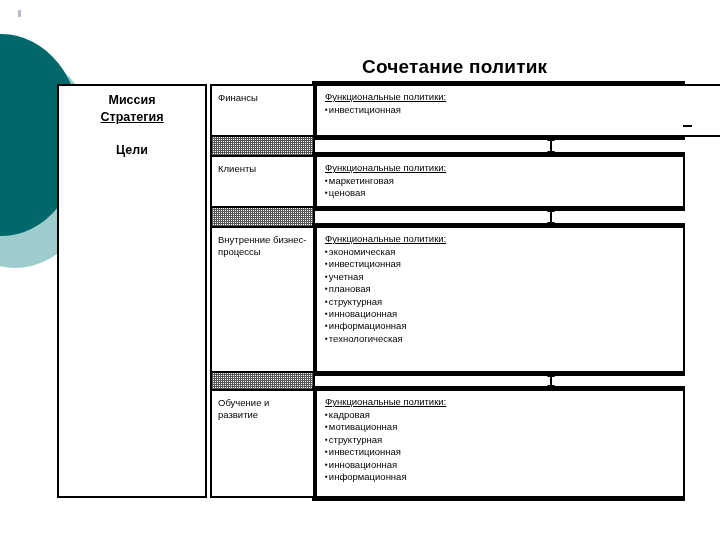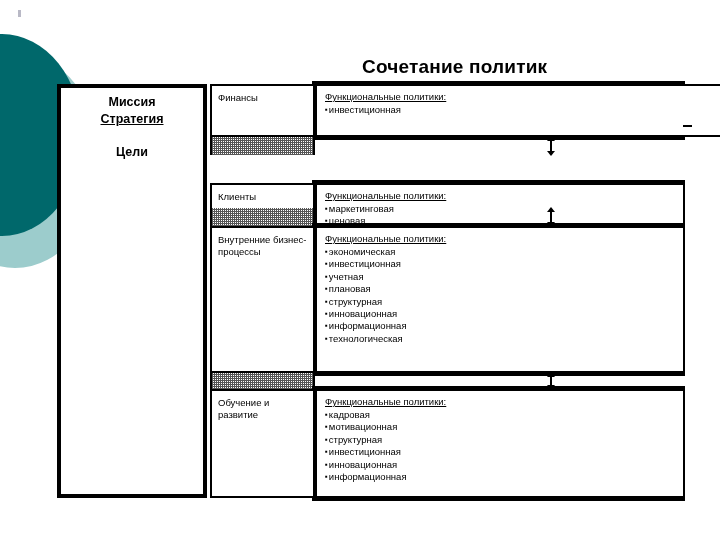--- a/index.html
+++ b/index.html
@@ -71,21 +71,21 @@
     z-index: 6;
   }
 
   
   .left-box {
     position: absolute;
     left: 0;
     top: 0;
     width: 150px;
     height: 414px;
-    border: 4px solid #000000;
+    border: 2px solid #000000;
     box-sizing: border-box;
     background: #ffffff;
   }
   .left-box-inner {
     position: absolute;
     left: 0;
     top: 0;
     width: 100%;
     padding-top: 6px;
     text-align: center;
@@ -266,21 +266,21 @@
     </div>
     <div class="edge-tick" style="left:476px;top:41px;"></div>
 
     <div class="gap-band" style="top:53px;height:18px;"></div>
     <div class="arrow" style="left:339px;top:52px;height:20px;">
       <div class="shaft"></div>
         <div class="head-up"></div>
         <div class="head-dn"></div>
     </div>
 
-    <div class="row" style="top:71px;height:53px;margin-top:28px;">
+    <div class="row" style="top:71px;height:53px;">
       <div class="policy-shell"></div>
       <div class="persp-cell">
         <div class="persp-label">Клиенты</div>
       </div>
       <div class="policy-cell">
         <div class="policy-head">Функциональные политики:</div>
         <div class="policy-item"><span class="bul">▪</span><span>маркетинговая</span></div>
         <div class="policy-item"><span class="bul">▪</span><span>ценовая</span></div>
       </div>
     </div>

